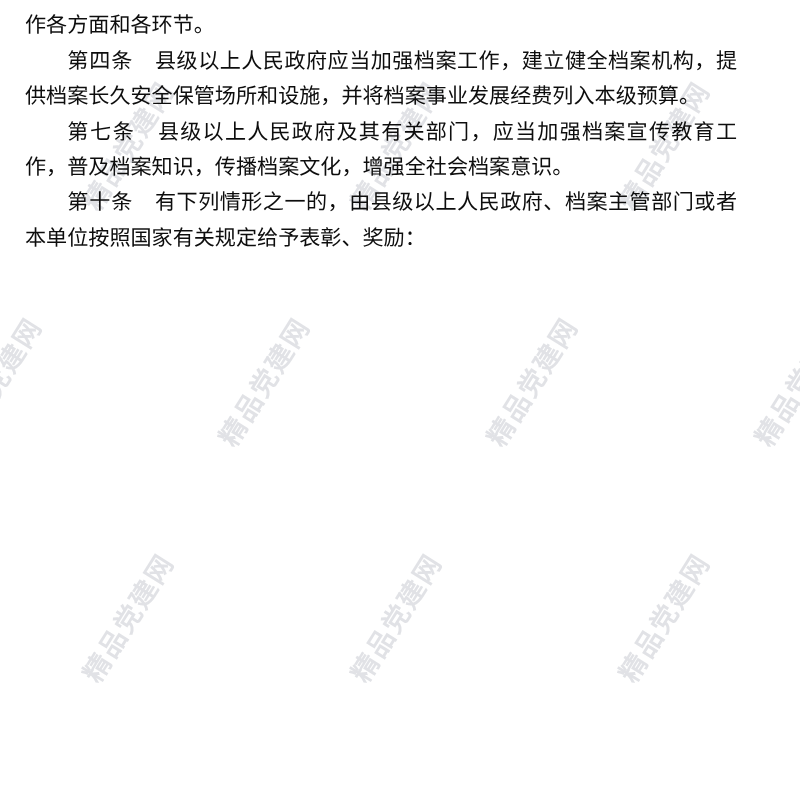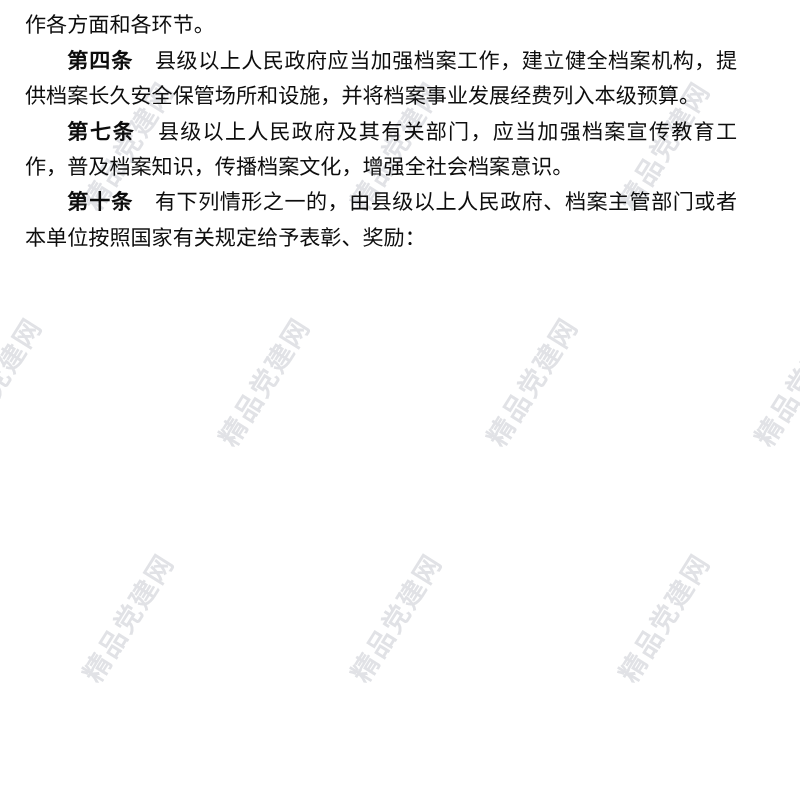--- a/index.html
+++ b/index.html
@@ -69,21 +69,21 @@
 
   p.para {
     margin: 0;
     padding: 0;
     text-indent: 2em;
     text-align: justify;
     text-justify: inter-ideograph;
   }
 
   .art-label {
-    font-weight: 700;
+    font-weight: 400;
     letter-spacing: 0.5px;
   }
   .art-gap {
     display: inline-block;
     width: 1em;
   }
 </style>
 </head>
 <body>
 

